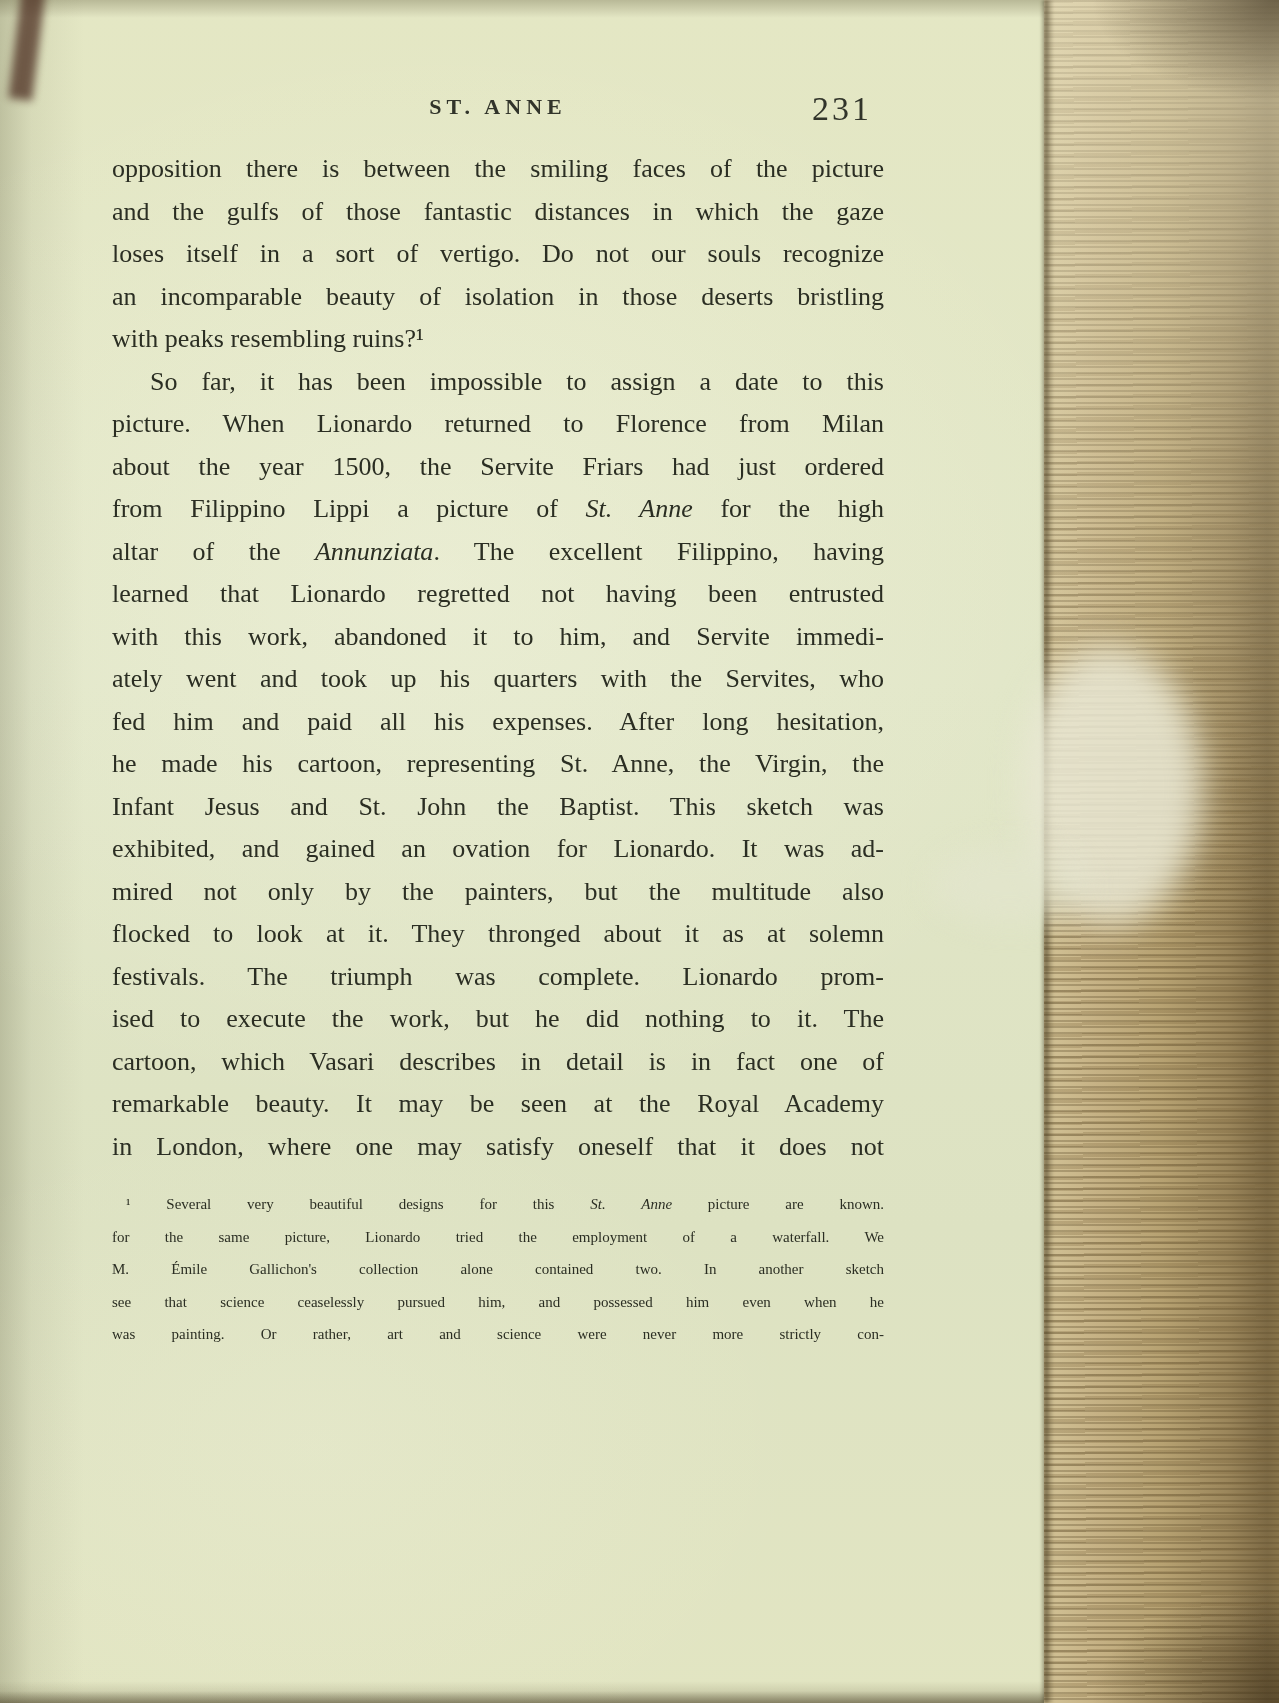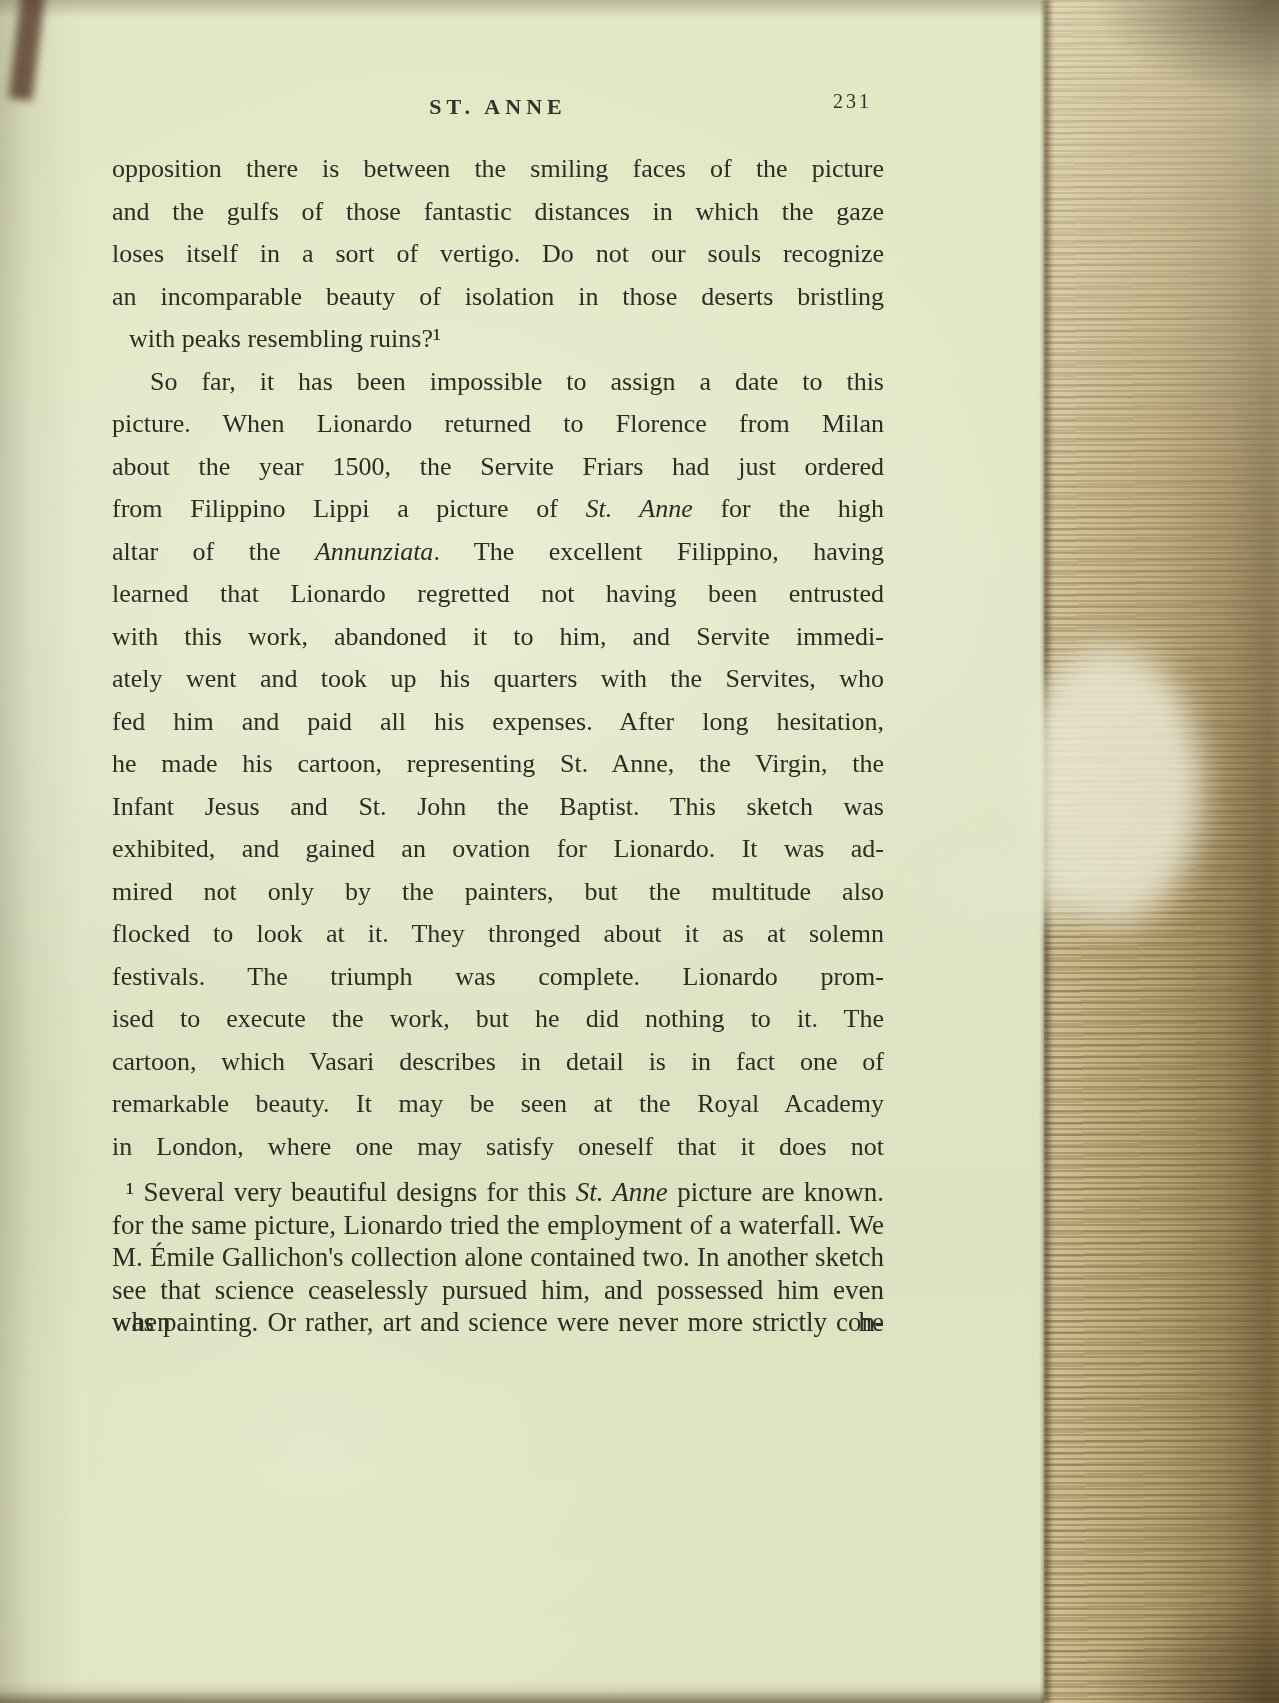--- a/index.html
+++ b/index.html
@@ -91,36 +91,36 @@
   .running-title {
     position: absolute; left: 0; right: 0; top: 6px;
     text-align: center;
     font-size: 22px;
     font-weight: 700;
     letter-spacing: 5px;
     color: #31342a;
   }
   .page-number {
     position: absolute; right: 12px; top: 2px;
-    font-size: 20px;
+    font-size: 34px;
     letter-spacing: 3px;
     color: #31342a;
   }
 
   .body-text { margin-top: 18px; font-size: 26px; }
   .body-text .line {
     height: 42.5px;
     line-height: 42.5px;
     text-align: justify;
     text-align-last: justify;
   }
-  .body-text .line.last { text-align-last: left; margin-left: 17px; }
+  .body-text .line.last { text-align-last: left; }
   .body-text .line.indent { text-indent: 38px; }
 
-  .footnote { margin-top: 8px; font-size: 27px; font-family: Liberation Serif, serif; }
+  .footnote { margin-top: 20px; font-size: 15px; font-family: Liberation Serif, serif; }
   .footnote .line {
     height: 32.5px;
     line-height: 32.5px;
     text-align: justify;
     text-align-last: justify;
   }
   .footnote .line.last { text-align-last: left; }
   .footnote .line.indent { text-indent: 14px; }
 
   em { font-style: italic; }

